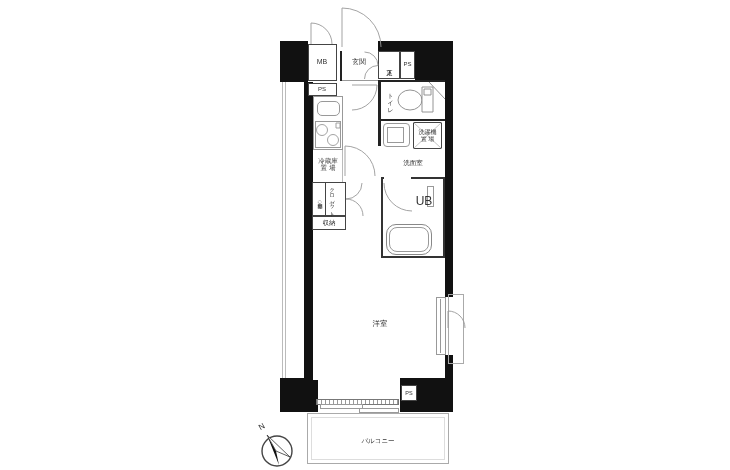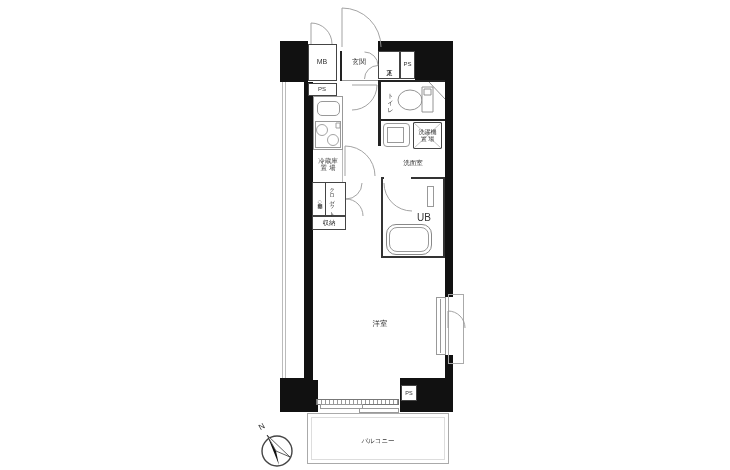--- a/index.html
+++ b/index.html
@@ -120,19 +120,19 @@
     <span>置 場</span>
   </div>
   <div class="abs lbl col" style="left:414px;top:123px;width:27px;height:25px;font-size:6px;">
     <span>洗濯機</span>
     <span>置 場</span>
   </div>
   <div class="abs lbl" style="left:391px;top:157px;width:44px;height:12px;font-size:6.5px;">洗面室</div>
   <div class="abs lbl v" style="left:313px;top:183px;width:12px;height:32px;font-size:5px;letter-spacing:0;">（上部棚）</div>
   <div class="abs lbl v" style="left:326px;top:183px;width:13px;height:32px;font-size:5.5px;letter-spacing:0;">クロゼット</div>
   <div class="abs lbl" style="left:312px;top:217px;width:34px;height:12px;font-size:6.5px;">収納</div>
-  <div class="abs lbl" style="left:410px;top:211px;width:28px;height:13px;font-size:10px;">UB</div>
+  <div class="abs lbl" style="left:410px;top:195px;width:28px;height:13px;font-size:12px;">UB</div>
   <div class="abs lbl" style="left:364px;top:318px;width:32px;height:13px;font-size:7.5px;">洋室</div>
   <div class="abs lbl" style="left:346px;top:435px;width:64px;height:12px;font-size:6.5px;">バルコニー</div>
   <div class="abs lbl" style="left:254px;top:420px;width:16px;height:14px;font-size:8px;transform:rotate(-30deg);">N</div>
   <div class="abs lbl" style="left:401px;top:386px;width:16px;height:14px;font-size:5.5px;">PS</div>
 
 </div>
 
 </body></html>

